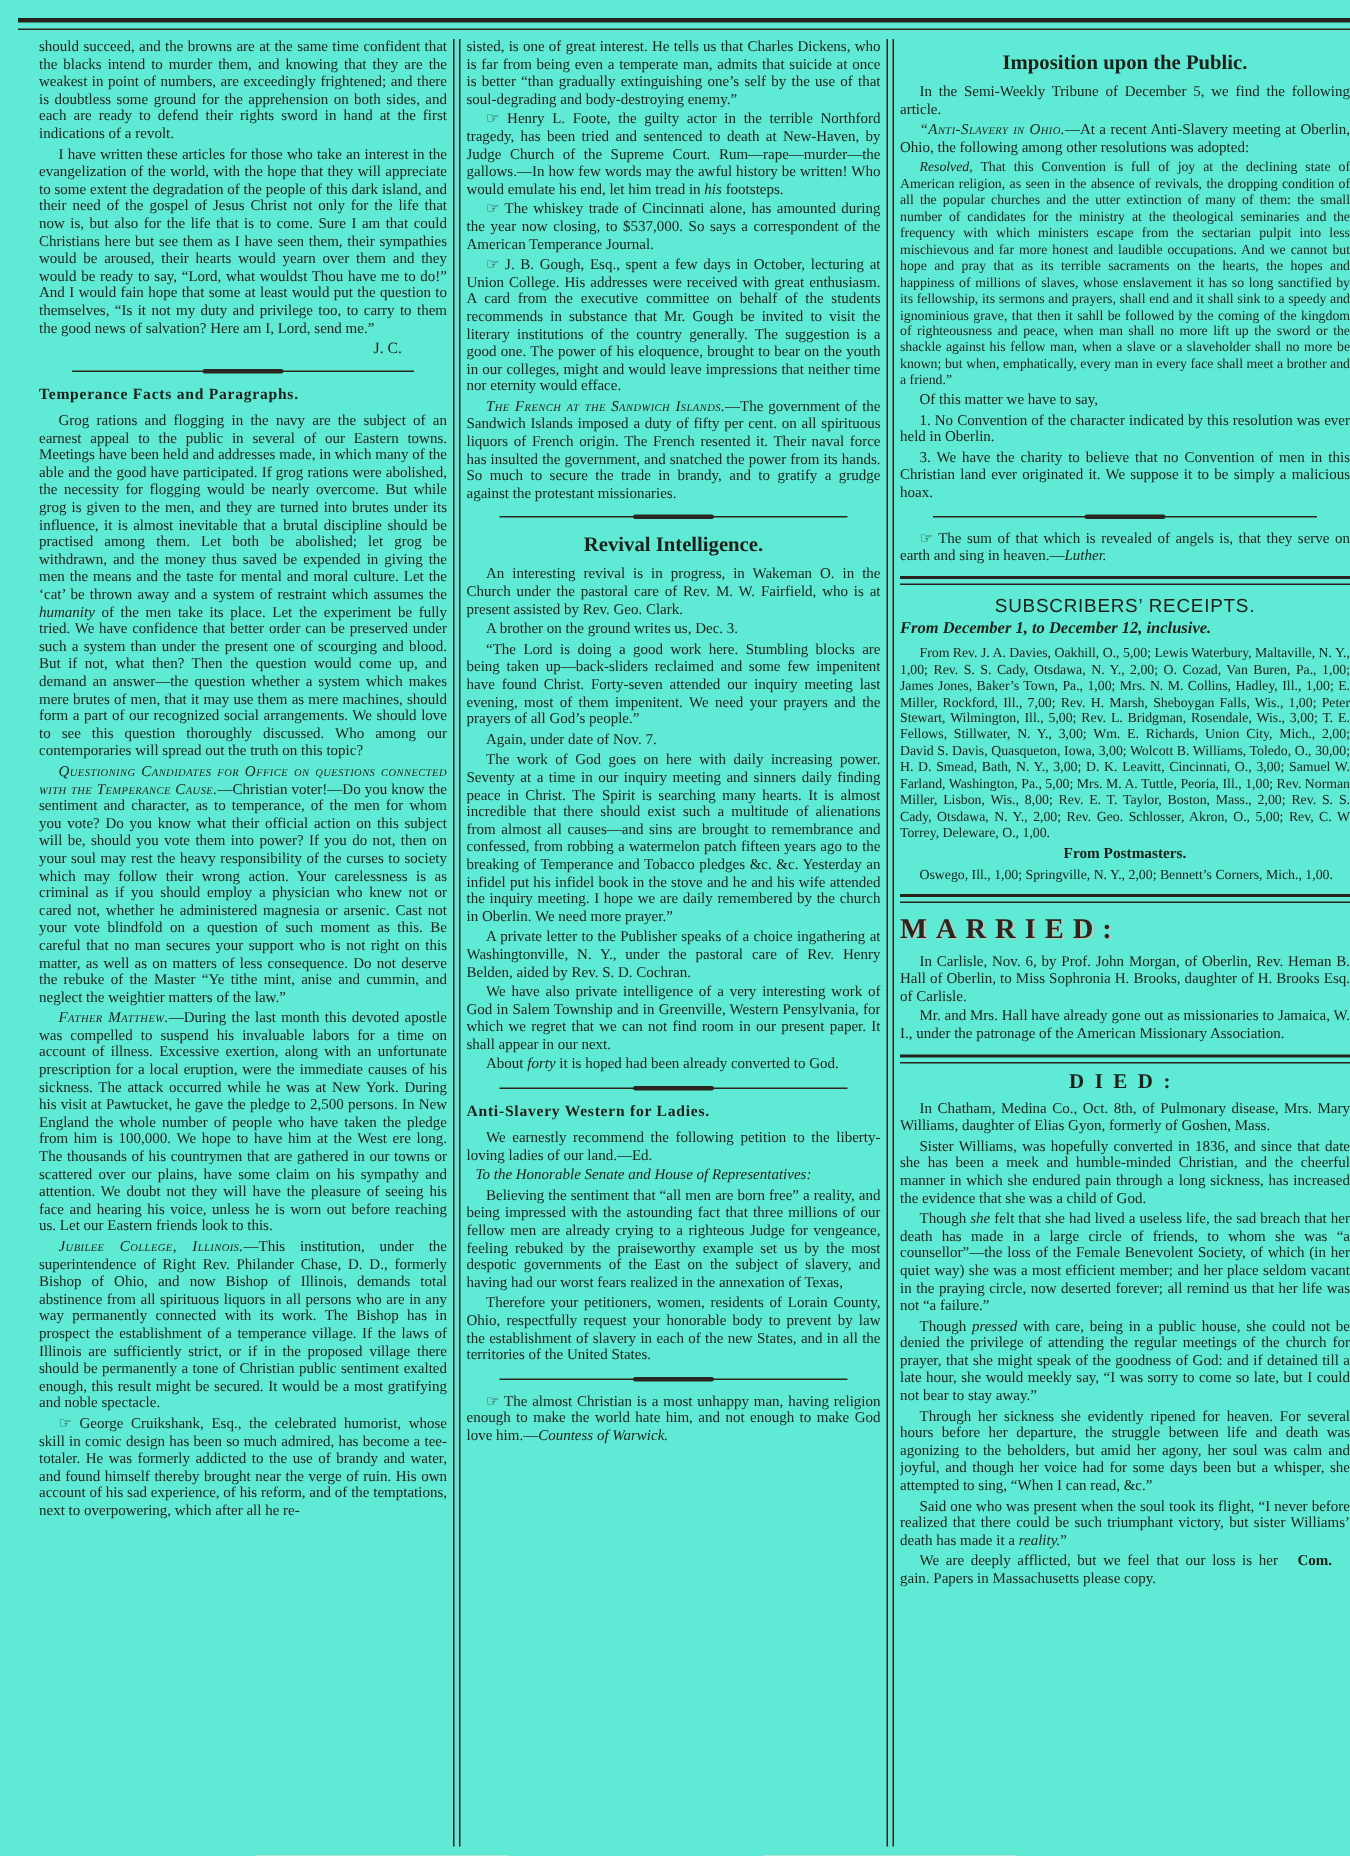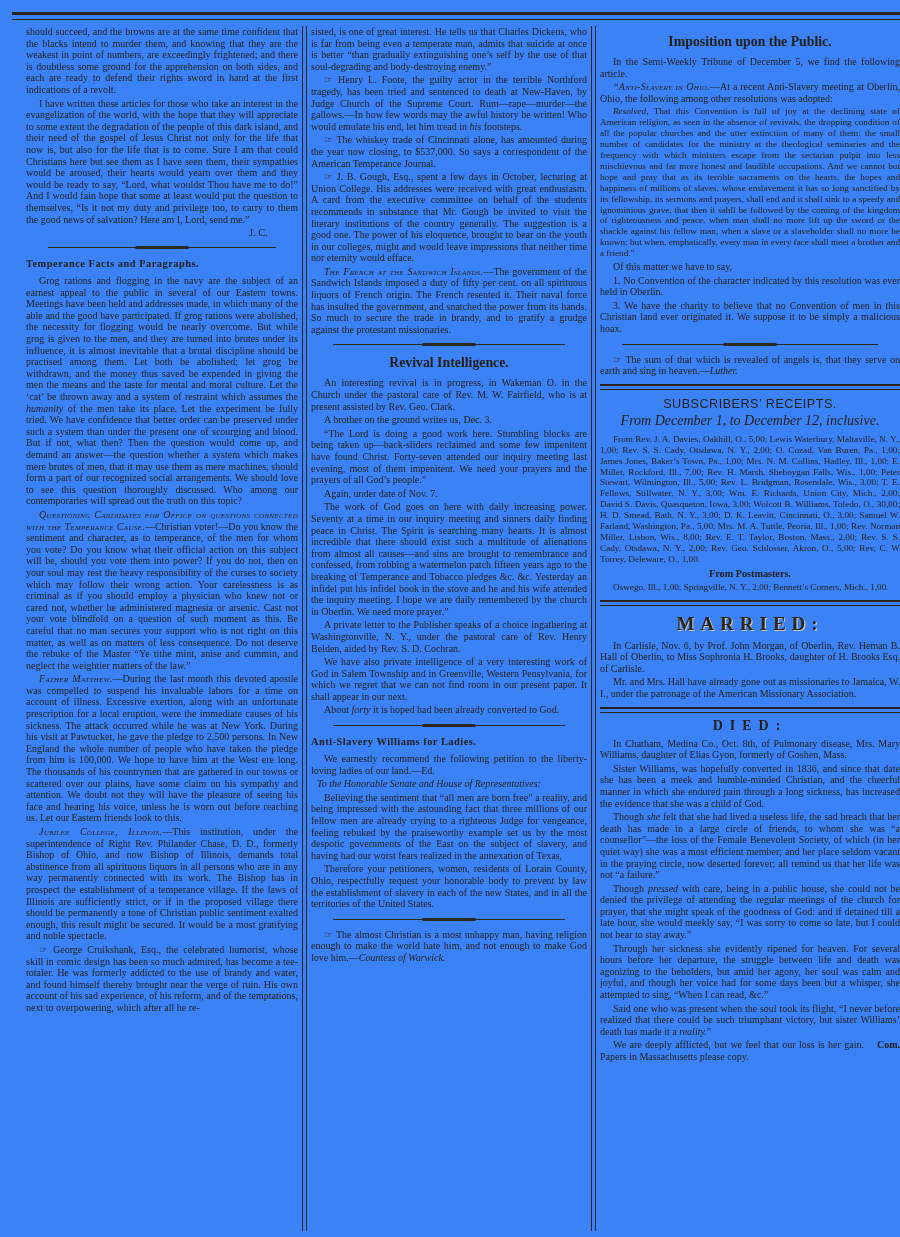--- a/index.html
+++ b/index.html
@@ -1,42 +1,42 @@
 <!DOCTYPE html>
 <html><head>
 <meta charset="utf-8">
 <style>
   html,body { margin:0; padding:0; background:#e8e6de; }
   .page {
     position:relative; width:900px; height:1237px; margin:0 auto;
-    background:#3b82f6; color:#221f19; overflow:hidden;
+    background:#5eead4; color:#221f19; overflow:hidden;
     font-family:"Liberation Serif","DejaVu Serif",serif;
   }
   .top-rule { position:absolute; top:12px; left:12px; right:0; height:4px;
     border-top:3px solid #27231c; border-bottom:1px solid #27231c; }
   .cols { position:absolute; top:26px; left:26px; right:0; bottom:6px; display:flex; }
   .col { width:272px; overflow:hidden; }
   .col.c2 { width:276px; }
   .col.c3 { flex:1; overflow:hidden; }
   .vrule { width:3px; border-left:1px solid #2b2720; border-right:1px solid #2b2720; margin:0 4px; }
 
   .p { font-size:10px; line-height:11.6px; text-align:justify; text-indent:13px; margin:0 0 2px 0; }
   .p.noind { text-indent:0; }
   .p.small { font-size:9.2px; line-height:10.9px; }
   .sig { text-align:right; padding-right:30px; font-size:10.5px; margin:0 0 3px 0; }
   .lead { font-variant:small-caps; letter-spacing:.3px;font-style:italic; }
-  .trail { float:right; font-weight:bold; padding-right:0; }
+  .trail { float:right; font-weight:bold; padding-right:12px; }
 
   .h-small { text-align:left; font-weight:bold; font-size:10.4px; letter-spacing:.5px; margin:8px 0 6px; }
   .h-med   { text-align:center; font-weight:bold; font-size:13.8px; margin:8px 0 6px; }
   .h-caps  { text-align:center; font-weight:normal; font-size:12.6px; letter-spacing:.5px; margin:7px 0 2px;
              font-family:"Liberation Sans","DejaVu Sans",sans-serif; }
-  .h-subi  { text-align:center; font-weight:normal; font-style:italic; font-size:14px; margin:1px 0 5px; }
+  .h-subi  { text-align:left; font-weight:bold; font-style:italic; font-size:11px; margin:1px 0 5px; }
   .h-sub   { text-align:center; font-weight:bold; font-size:10.2px; margin:3px 0 3px; }
-  .h-ornate{ text-align:center; font-weight:bold; font-size:19px; letter-spacing:6px; margin:7px 0 5px;
+  .h-ornate{ text-align:left; font-weight:bold; font-size:19px; letter-spacing:6px; margin:7px 0 5px;
              color:#2a261f; text-shadow:1.2px 1.2px 0 #c9c4b4; }
   .h-died  { text-align:center; font-weight:bold; font-size:14px; letter-spacing:7px; margin:5px 0 4px; }
   .ital    { font-style:italic; font-size:10px; line-height:11.6px; text-align:justify; text-indent:6px; margin:1px 0 2px; }
 
   .divider { display:flex; align-items:center; margin:7px 22px 7px 22px; height:5px; }
   .divider::before, .divider::after { content:""; flex:1; border-top:1px solid #2b2720; }
   .divider .orn { width:54px; height:3px; background:#2b2720; border-radius:2px; margin:0 -10px; z-index:1; }
 
   .drule { border-top:2px solid #27231c; border-bottom:1px solid #27231c; height:3px; margin:7px 0 5px; }
   i { font-style:italic; }
@@ -76,21 +76,21 @@
         <div class="p">A brother on the ground writes us, Dec. 3.</div>
         <div class="p">“The Lord is doing a good work here. Stumbling blocks are being taken up—back-sliders reclaimed and some few impenitent have found Christ. Forty-seven attended our inquiry meeting last evening, most of them impenitent. We need your prayers and the prayers of all God’s people.”</div>
         <div class="p">Again, under date of Nov. 7.</div>
         <div class="p">The work of God goes on here with daily increasing power. Seventy at a time in our inquiry meeting and sinners daily finding peace in Christ. The Spirit is searching many hearts. It is almost incredible that there should exist such a multitude of alienations from almost all causes—and sins are brought to remembrance and confessed, from robbing a watermelon patch fifteen years ago to the breaking of Temperance and Tobacco pledges &amp;c. &amp;c. Yesterday an infidel put his infidel book in the stove and he and his wife attended the inquiry meeting. I hope we are daily remembered by the church in Oberlin. We need more prayer.”</div>
         <div class="p">A private letter to the Publisher speaks of a choice ingathering at Washingtonville, N. Y., under the pastoral care of Rev. Henry Belden, aided by Rev. S. D. Cochran.</div>
         <div class="p">We have also private intelligence of a very interesting work of God in Salem Township and in Greenville, Western Pensylvania, for which we regret that we can not find room in our present paper. It shall appear in our next.</div>
         <div class="p">About <i>forty</i> it is hoped had been already converted to God.</div>
         <div class="divider">
           <span class="orn"></span>
         </div>
-        <div class="h-small">Anti-Slavery Williams for Ladies.</div>
+        <div class="h-small">Anti-Slavery Western for Ladies.</div>
         <div class="p">We earnestly recommend the following petition to the liberty-loving ladies of our land.—Ed.</div>
         <div class="ital">To the Honorable Senate and House of Representatives:</div>
         <div class="p">Believing the sentiment that “all men are born free” a reality, and being impressed with the astounding fact that three millions of our fellow men are already crying to a righteous Judge for vengeance, feeling rebuked by the praiseworthy example set us by the most despotic governments of the East on the subject of slavery, and having had our worst fears realized in the annexation of Texas,</div>
         <div class="p">Therefore your petitioners, women, residents of Lorain County, Ohio, respectfully request your honorable body to prevent by law the establishment of slavery in each of the new States, and in all the territories of the United States.</div>
         <div class="divider">
           <span class="orn"></span>
         </div>
         <div class="p">☞ The almost Christian is a most unhappy man, having religion enough to make the world hate him, and not enough to make God love him.—<i>Countess of Warwick.</i></div>
       </div>
     <div class="vrule"></div>

